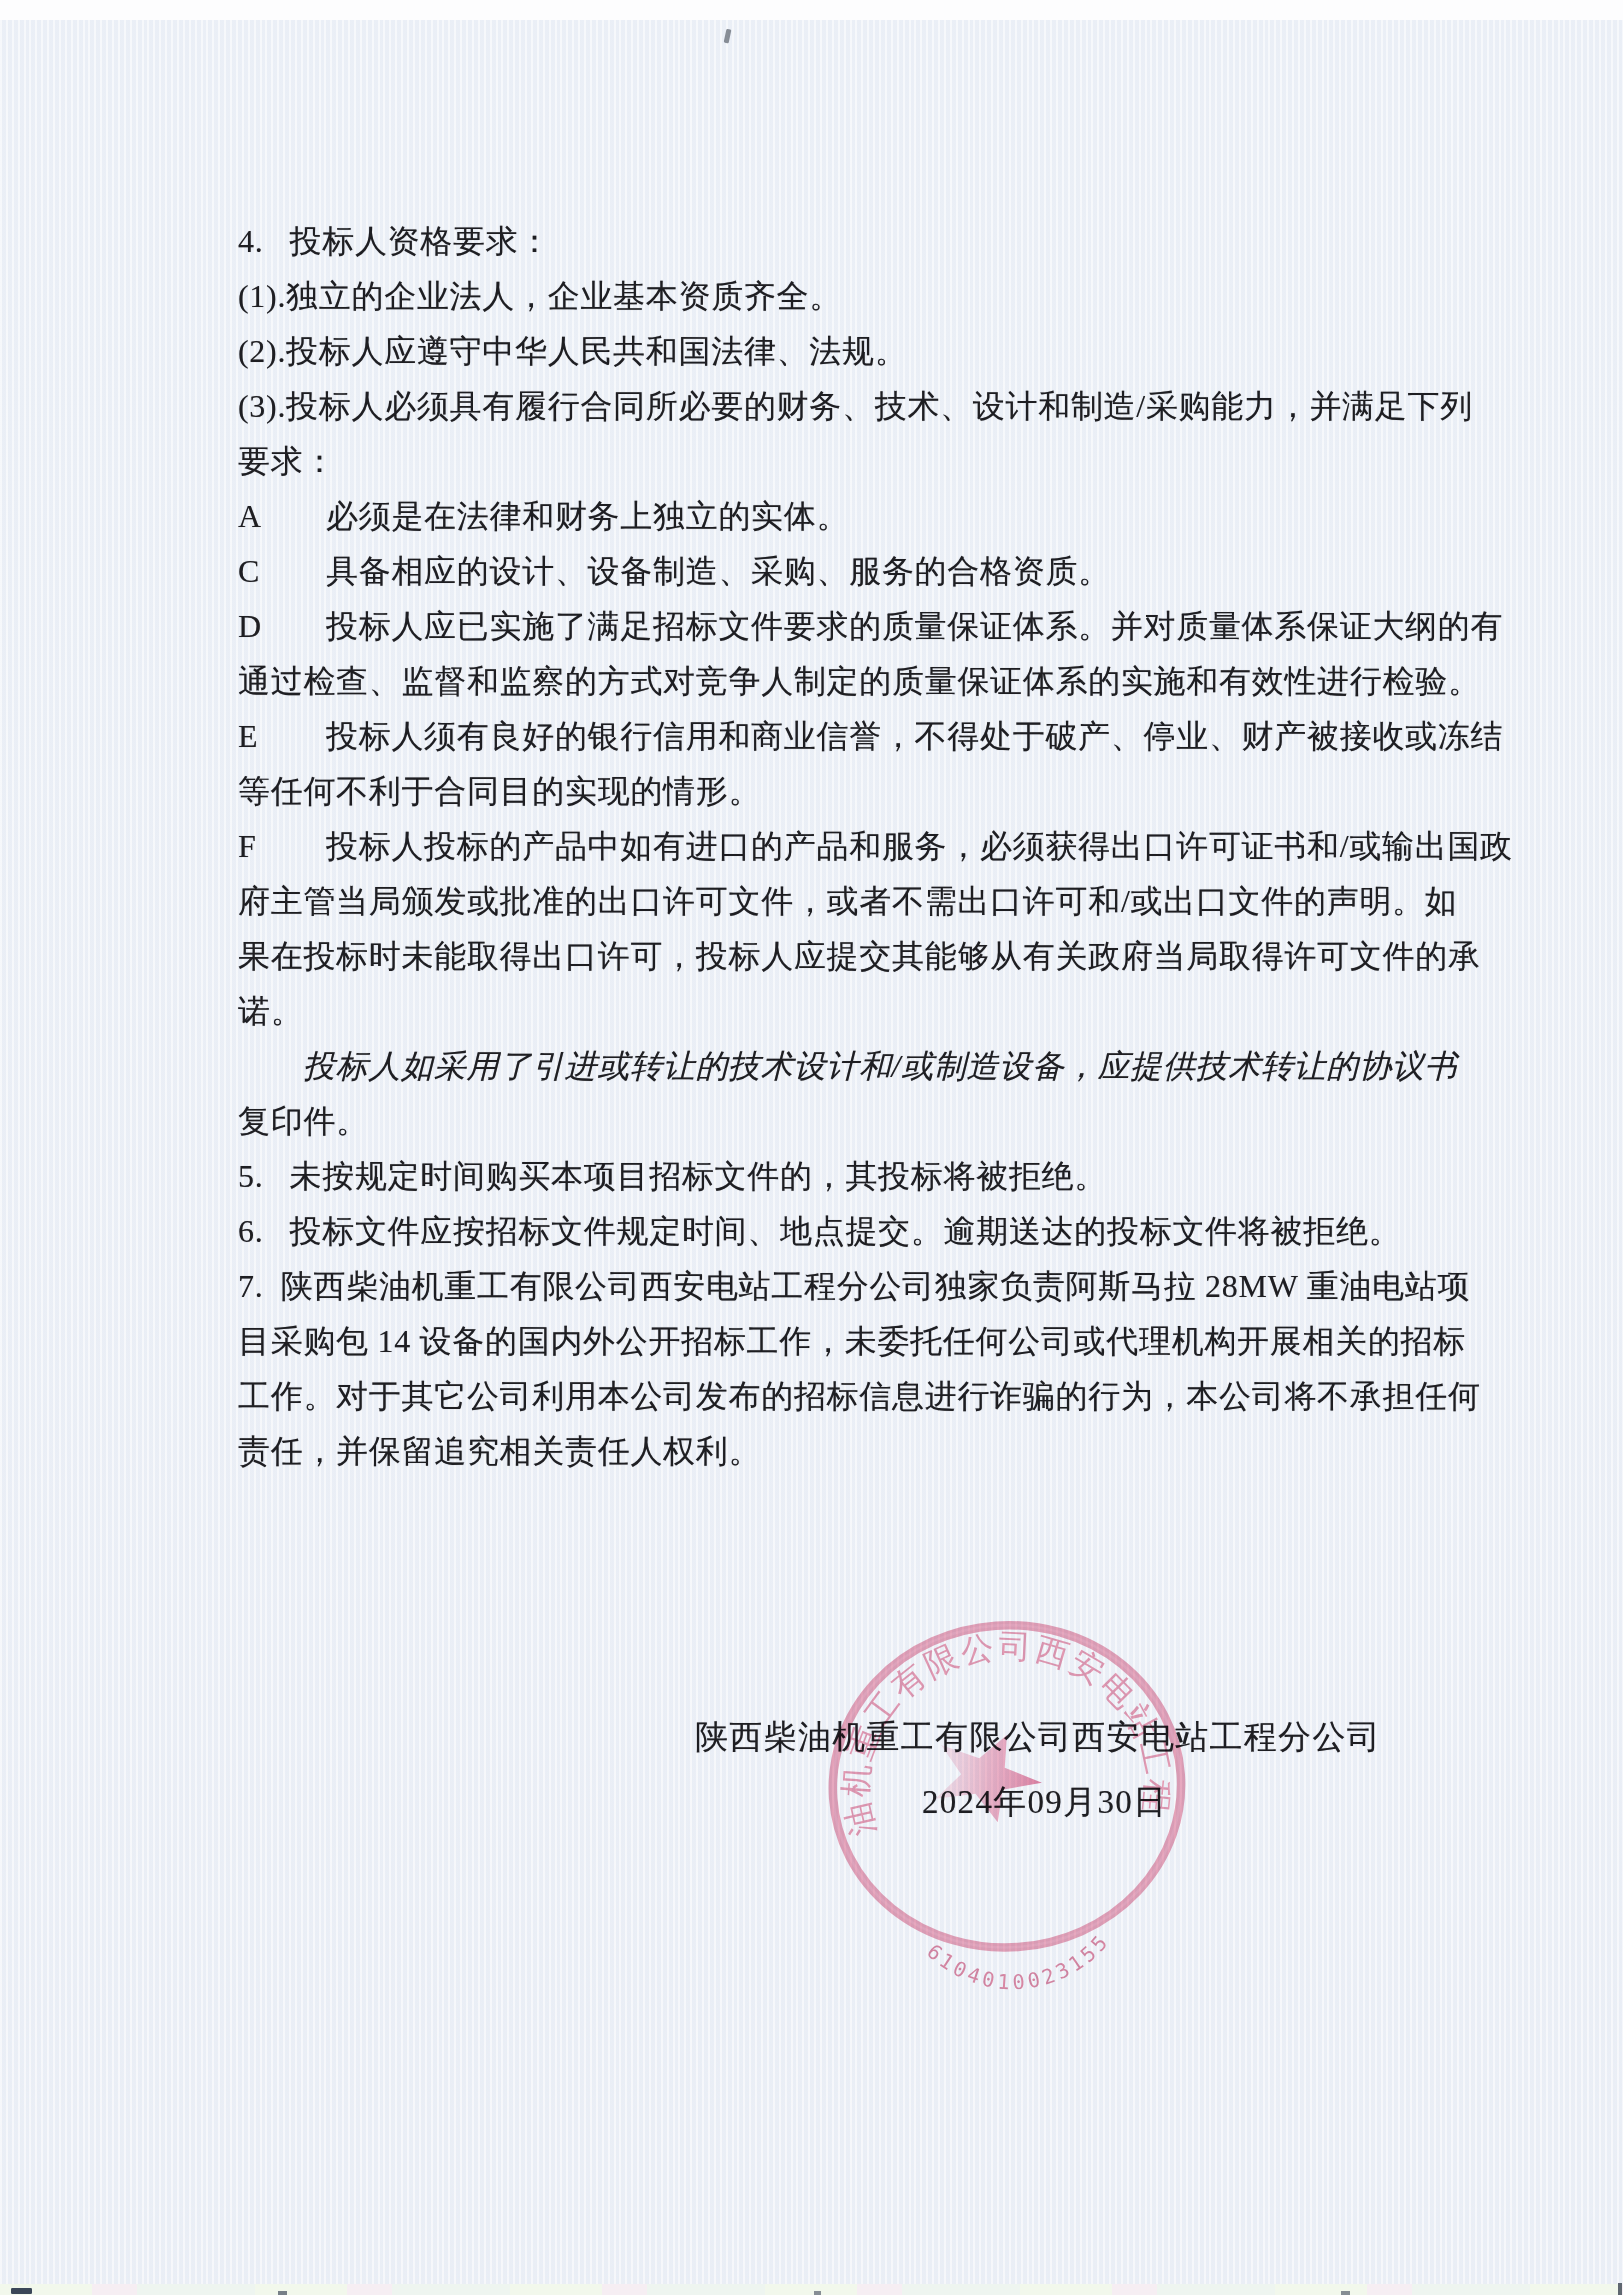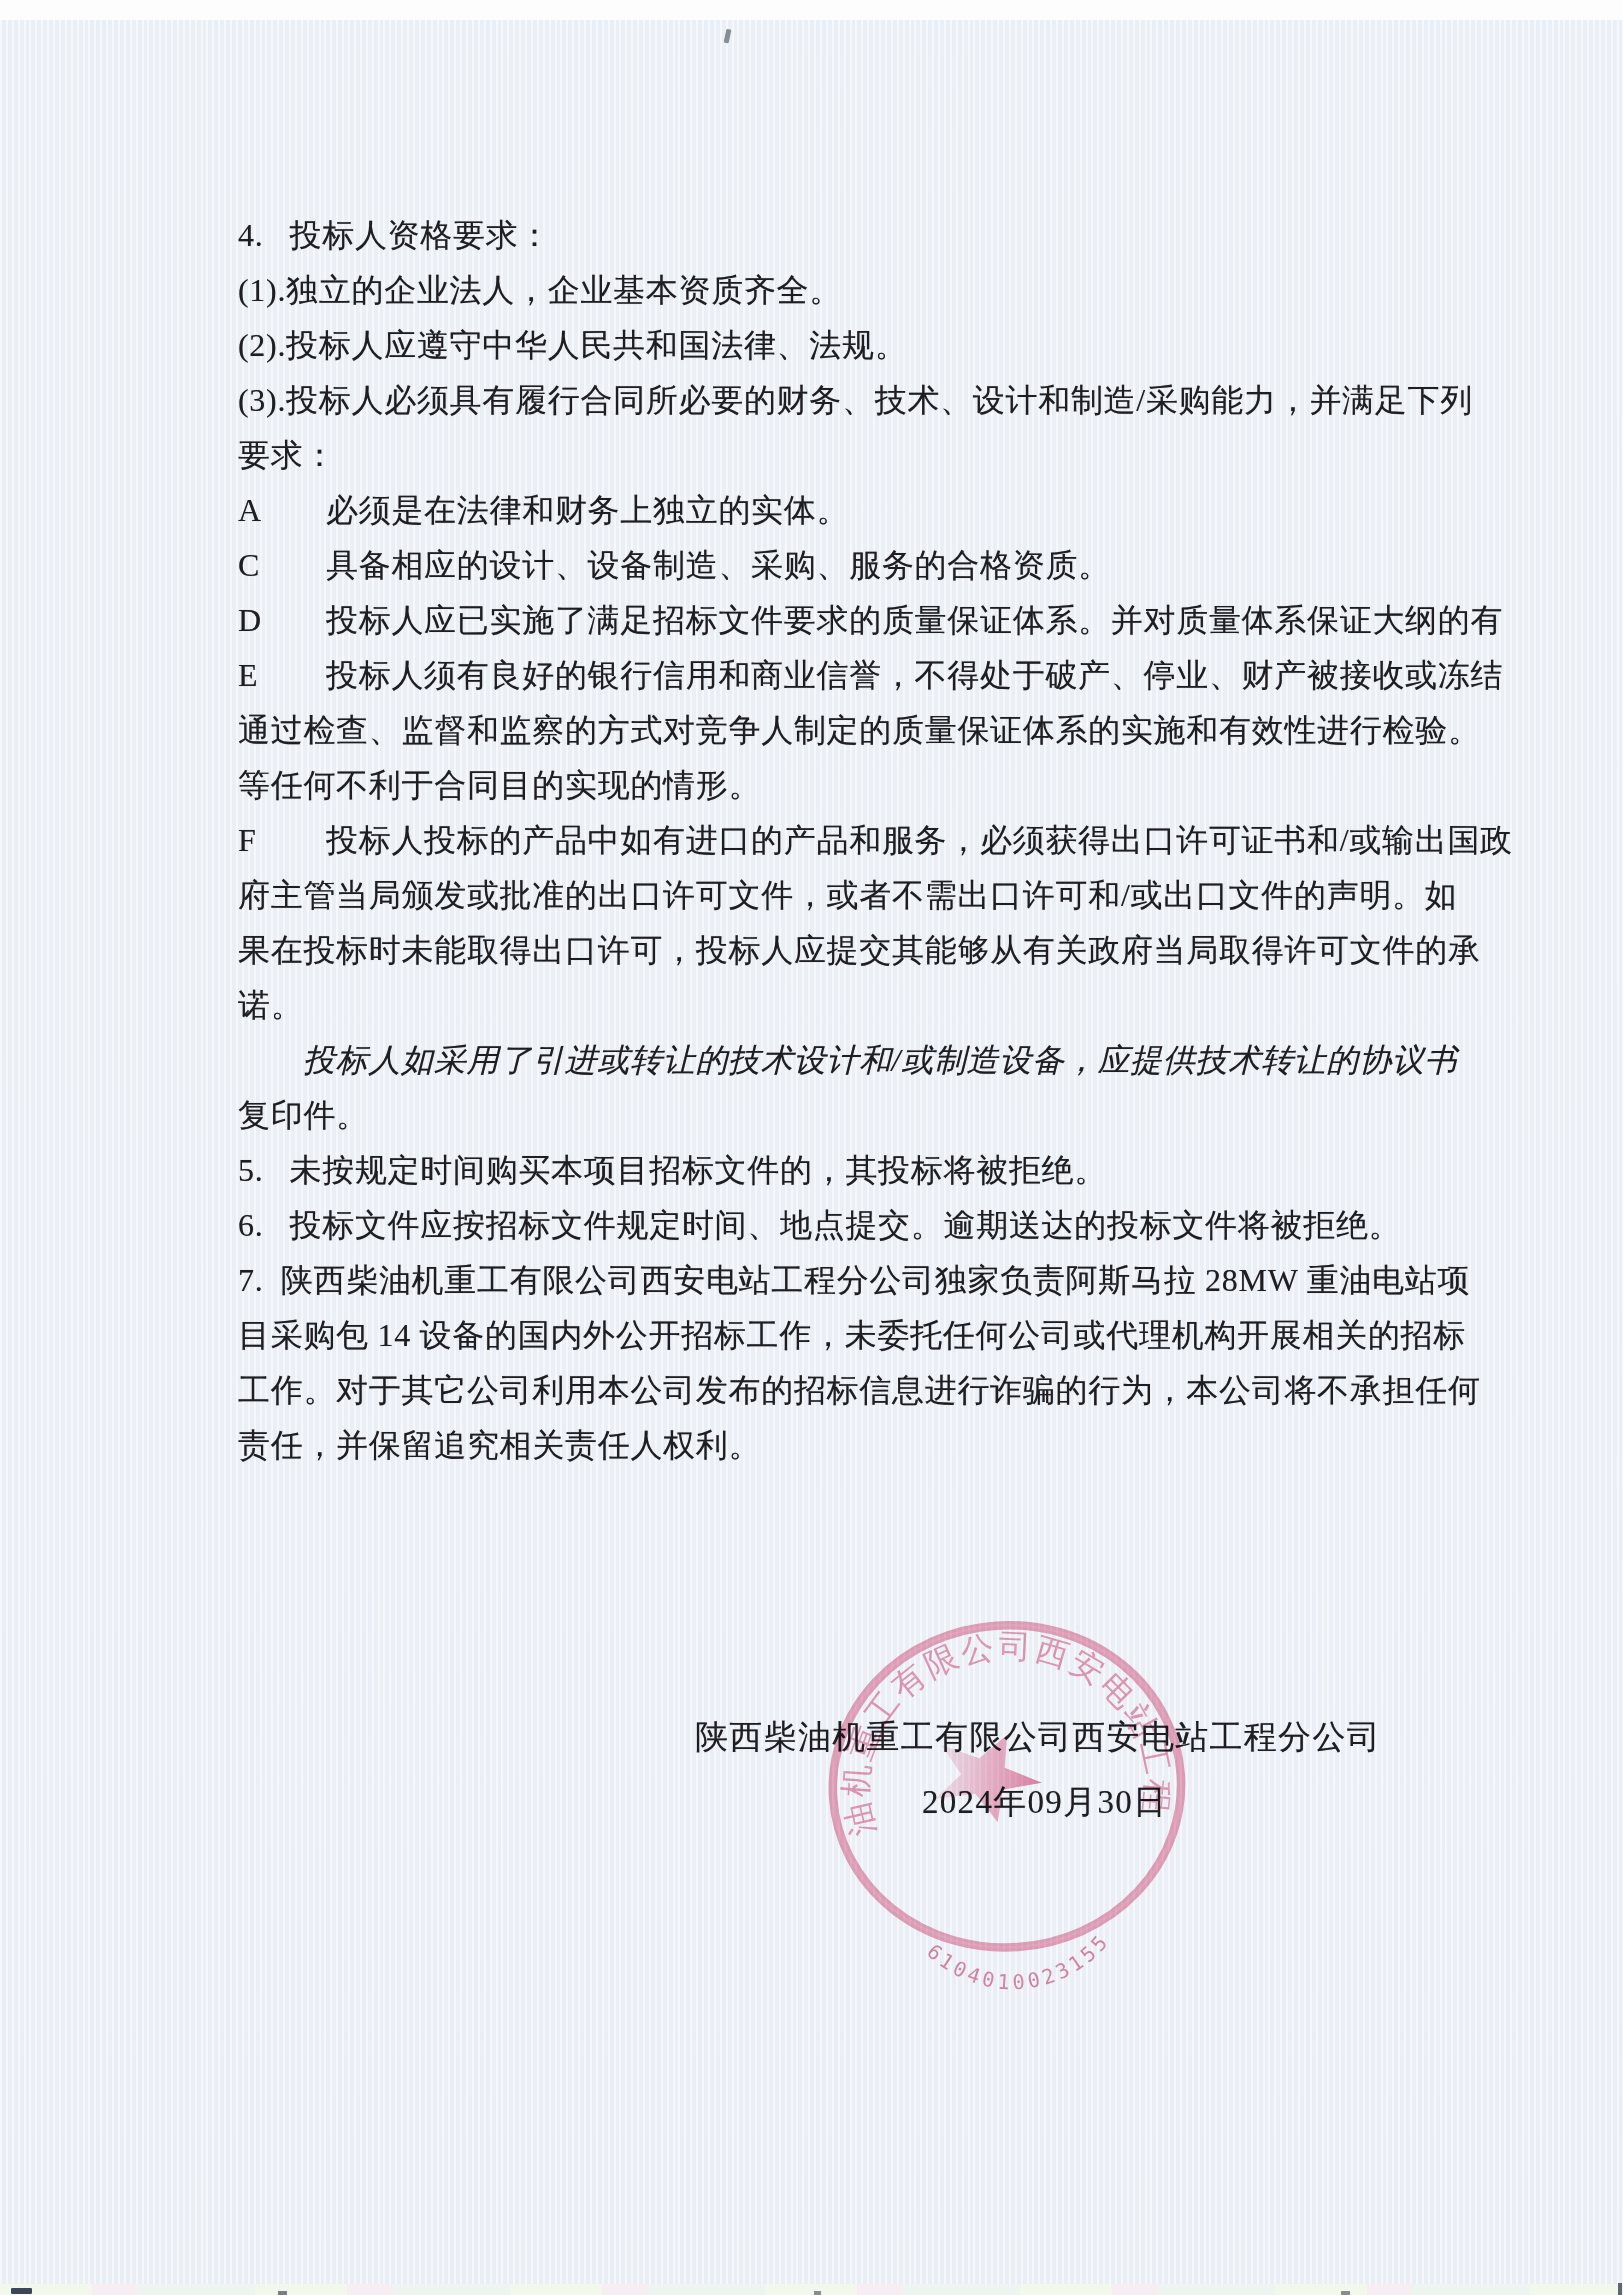--- a/index.html
+++ b/index.html
@@ -9,21 +9,21 @@
     width:1623px;height:2295px;
     background:
       repeating-linear-gradient(90deg, rgba(255,255,255,0.45) 0 2px, rgba(226,233,243,0.35) 2px 5.9px),
       linear-gradient(#eff2f8,#eef1f7);
     overflow:hidden;
     font-family:"Liberation Serif","DejaVu Serif",serif;
     color:#1e1e22;
   }
   .top-white{position:absolute;left:0;top:0;width:1623px;height:19.6px;background:#fdfdfe;}
   .doc-body{
-    position:absolute;left:238px;top:208px;width:1198px;
+    position:absolute;left:238px;top:214px;width:1198px;
     font-size:32px;line-height:55px;letter-spacing:0.7px;
     text-shadow:0 0 0.7px rgba(10,10,20,0.45);
   }
   .line{height:55px;white-space:pre;}
   .line .ltr{display:inline-block;width:88px;white-space:pre;}
   .line.indent{padding-left:65px;font-style:italic;}
   .signature{
     position:absolute;left:695px;top:1710px;height:55px;line-height:55px;
     font-size:33px;letter-spacing:1.3px;white-space:pre;z-index:3;
     text-shadow:0 0 0.7px rgba(10,10,20,0.45);
@@ -64,22 +64,22 @@
 
   <div class="doc-body">
       <div class="line"><span>4.   投标人资格要求：</span></div>
       <div class="line"><span>(1).独立的企业法人，企业基本资质齐全。</span></div>
       <div class="line"><span>(2).投标人应遵守中华人民共和国法律、法规。</span></div>
       <div class="line"><span>(3).投标人必须具有履行合同所必要的财务、技术、设计和制造/采购能力，并满足下列</span></div>
       <div class="line"><span>要求：</span></div>
       <div class="line"><span class="ltr">A</span><span>必须是在法律和财务上独立的实体。</span></div>
       <div class="line"><span class="ltr">C</span><span>具备相应的设计、设备制造、采购、服务的合格资质。</span></div>
       <div class="line"><span class="ltr">D</span><span>投标人应已实施了满足招标文件要求的质量保证体系。并对质量体系保证大纲的有</span></div>
+      <div class="line"><span>通过检查、监督和监察的方式对竞争人制定的质量保证体系的实施和有效性进行检验。</span></div>
       <div class="line"><span class="ltr">E</span><span>投标人须有良好的银行信用和商业信誉，不得处于破产、停业、财产被接收或冻结</span></div>
-      <div class="line"><span>通过检查、监督和监察的方式对竞争人制定的质量保证体系的实施和有效性进行检验。</span></div>
       <div class="line"><span>等任何不利于合同目的实现的情形。</span></div>
       <div class="line"><span class="ltr">F</span><span>投标人投标的产品中如有进口的产品和服务，必须获得出口许可证书和/或输出国政</span></div>
       <div class="line"><span>府主管当局颁发或批准的出口许可文件，或者不需出口许可和/或出口文件的声明。如</span></div>
       <div class="line"><span>果在投标时未能取得出口许可，投标人应提交其能够从有关政府当局取得许可文件的承</span></div>
       <div class="line"><span>诺。</span></div>
       <div class="line indent"><span>投标人如采用了引进或转让的技术设计和/或制造设备，应提供技术转让的协议书</span></div>
       <div class="line"><span>复印件。</span></div>
       <div class="line"><span>5.   未按规定时间购买本项目招标文件的，其投标将被拒绝。</span></div>
       <div class="line"><span>6.   投标文件应按招标文件规定时间、地点提交。逾期送达的投标文件将被拒绝。</span></div>
       <div class="line"><span>7.  陕西柴油机重工有限公司西安电站工程分公司独家负责阿斯马拉 28MW 重油电站项</span></div>

